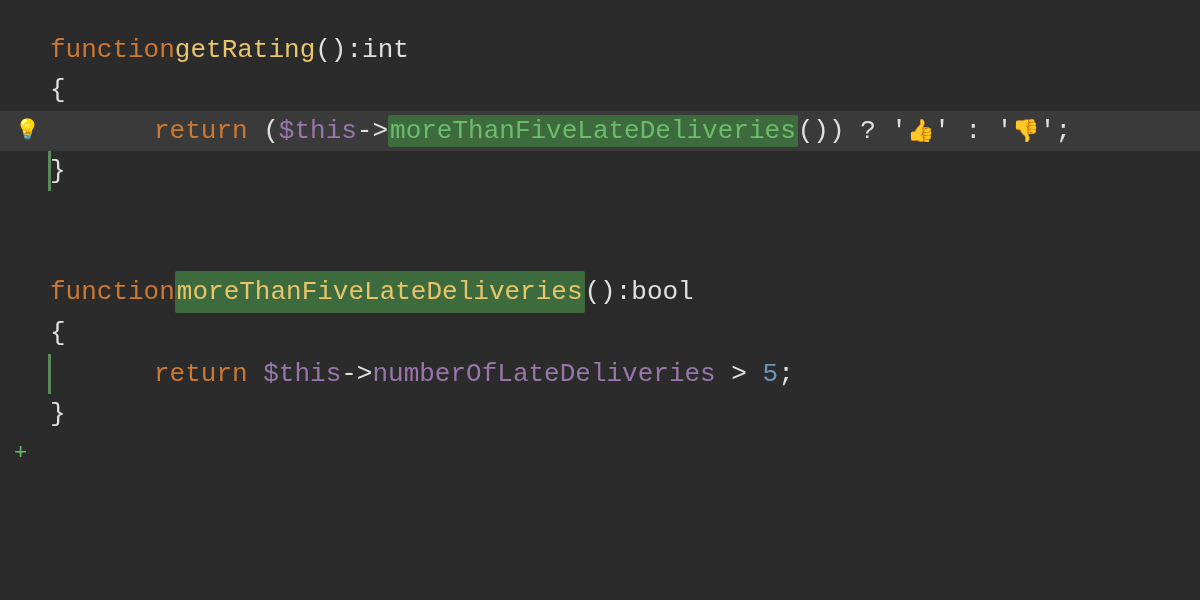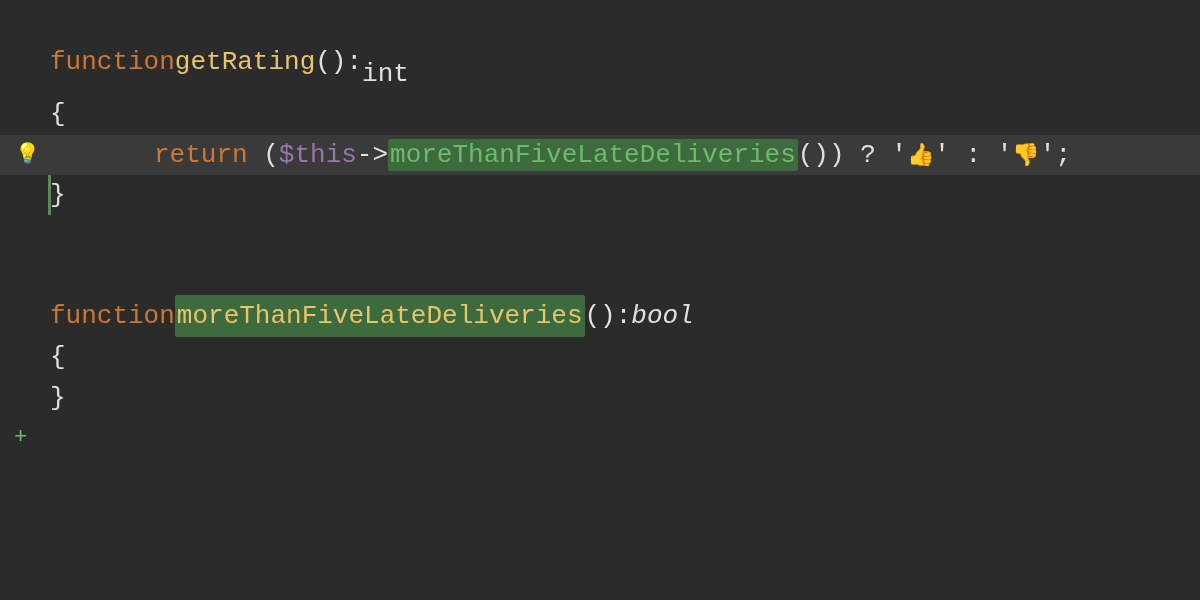--- a/index.html
+++ b/index.html
@@ -67,22 +67,22 @@
     
     .kw-function { color: #cc7832; font-weight: normal; }
     .fn-name { color: #e8c46a; text-align: right; }
     .fn-name-highlight {
       color: #e8c46a;
       background-color: #3d6b3d;
       border-radius: 2px;
       padding: 1px 2px;
     }
     .paren { color: #e0e0e0; }
-    .type-int { color: #e0e0e0; margin-top: 24px; }
-    .type-bool { color: #e0e0e0; font-style: italic; }
+    .type-int { color: #e0e0e0; }
+    .type-bool { color: #e0e0e0; }
     .brace { color: #e0e0e0; }
     .kw-return { color: #cc7832; }
     .variable { color: #9876aa; }
     .arrow { color: #e0e0e0; }
     .method-highlight {
       color: #6dbb6d;
       background-color: #3d6b3d;
       border-radius: 2px;
       padding: 1px 2px;
     }
@@ -137,20 +137,26 @@
     <span class="kw-function">function </span>
       <span class="fn-name-highlight">moreThanFiveLateDeliveries</span>
       <span class="paren">(): </span>
       <span class="type-bool">bool</span>
   </div>
 
   <div class="line">
     <span class="brace">{</span>
   </div>
 
+  <div class="line" style="position:relative;">
+    <div class="left-border"></div>
+    <div class="indent-1">
+      <span class="kw-return">return </span><span class="variable">$this</span><span class="arrow">-&gt;</span><span class="property">numberOfLateDeliveries</span><span class="operator"> &gt; </span><span class="number">5</span><span class="semicolon">;</span>
+    </div>
+  </div>
 
   <div class="line">
     <span class="brace">}</span>
   </div>
 
   <div class="line" style="position:relative;">
     <span class="plus-sign">+</span>
   </div>
 
 </div>

